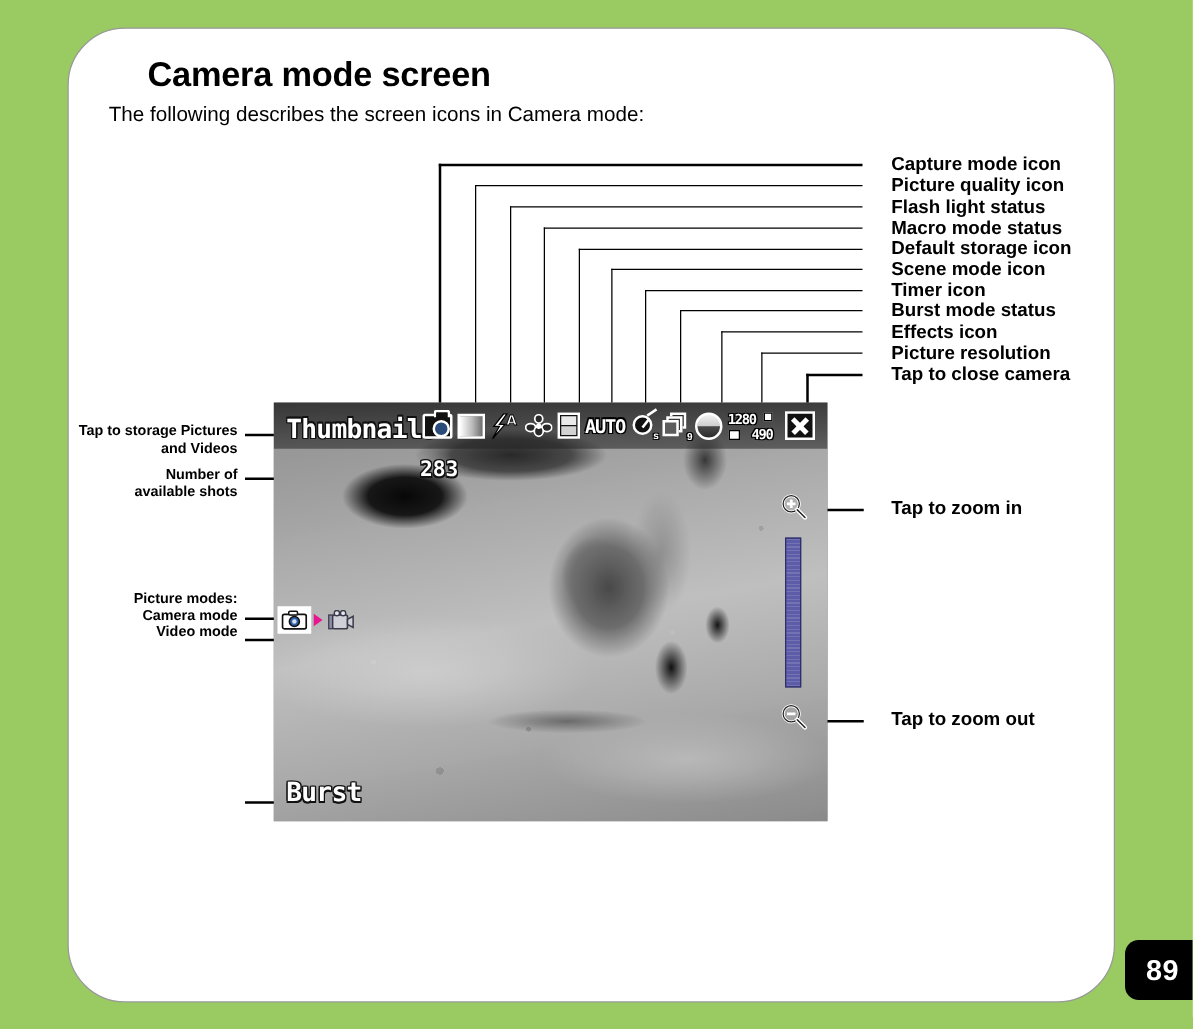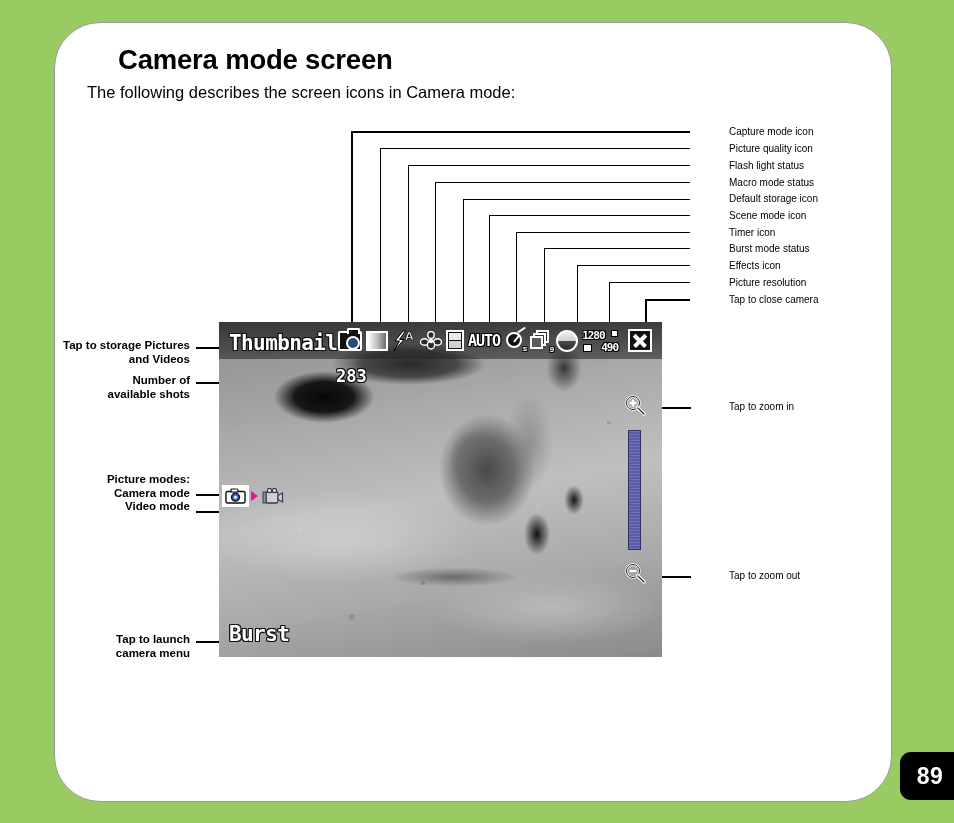--- a/index.html
+++ b/index.html
@@ -54,23 +54,23 @@
   #subtitle {
     position: absolute;
     left: 87px; top: 83px;
     font-size: 16.5px;
     color: #000;
   }
 
   
   .rlabel {
     position: absolute;
-    left: 729px;
-    font-size: 10px;
-    font-weight: normal;
+    left: 713px;
+    font-size: 15px;
+    font-weight: bold;
     color: #000;
     white-space: nowrap;
     line-height: 12px;
   }
 
   
   .llabel {
     position: absolute;
     font-size: 11.5px;
     font-weight: bold;
@@ -324,24 +324,20 @@
 
   <div class="llabel" style="left:0px; top:473px; width:190px;">
     <div>Picture modes:</div>
     <div>Camera mode</div>
     <div>Video mode</div>
   </div>
   <div class="lnH thick" style="left:196px; top:494px; width:25px;"></div>
   <div class="lnH thick" style="left:196px; top:511px; width:68px;"></div>
   <div class="lnV thick" style="left:263px; top:499px; height:13px;"></div>
 
-  <div class="llabel" style="left:0px; top:633px; width:190px;">
-    <div>Tap to launch</div>
-    <div>camera menu</div>
-  </div>
   <div class="lnH thick" style="left:196px; top:641px; width:35px;"></div>
 
   <div class="rlabel" style="top:401px">Tap to zoom in</div>
   <div class="lnH thick" style="left:659px; top:407px; width:32px;"></div>
   <div class="rlabel" style="top:570px">Tap to zoom out</div>
   <div class="lnH thick" style="left:659px; top:576px; width:32px;"></div>
 
   <div id="screen">
     <div id="photo"></div>
     <div id="topbar"></div>

